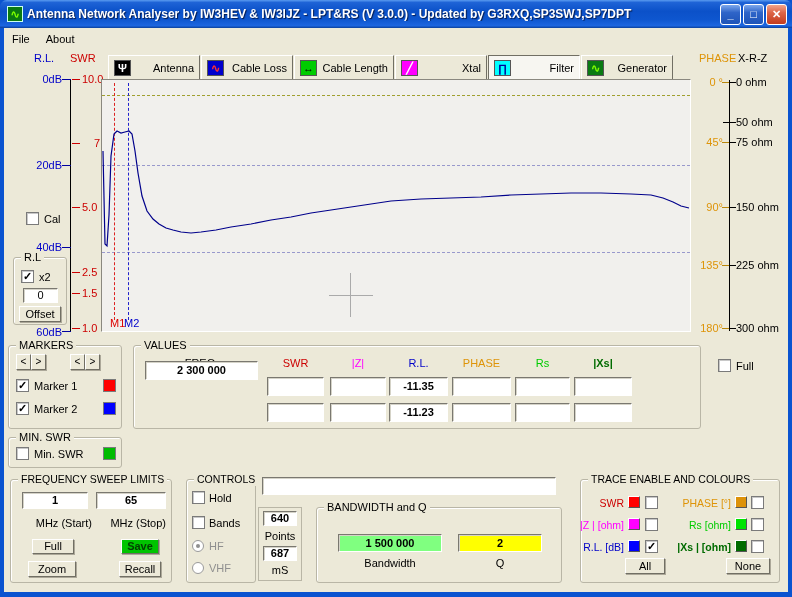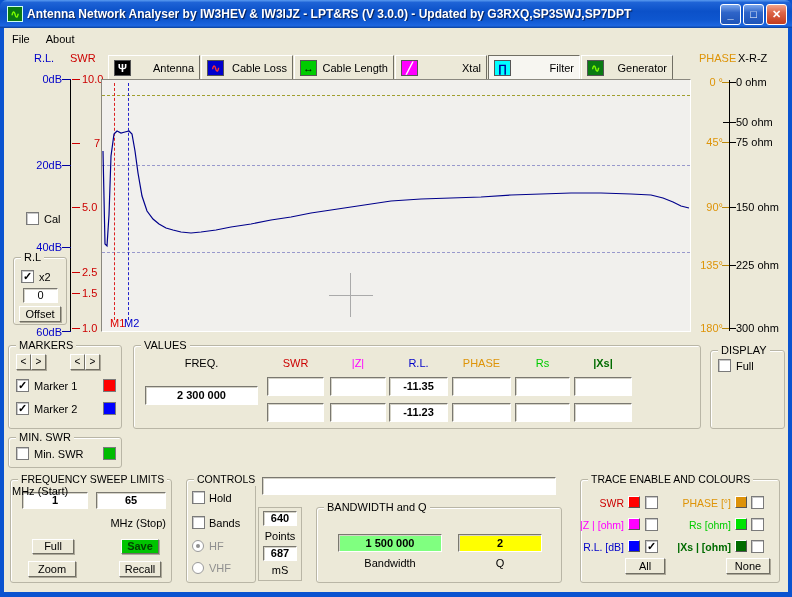--- a/index.html
+++ b/index.html
@@ -220,54 +220,51 @@
     <div class="legend">VALUES</div>
   </div>
   <div class="lbl" style="left:145px;top:356px;width:113px;text-align:center">FREQ.</div>
   <div class="lbl red-t" style="left:267px;top:356px;width:57px;text-align:center">SWR</div>
   <div class="lbl magenta-t" style="left:330px;top:356px;width:56px;text-align:center">|Z|</div>
   <div class="lbl navy-t" style="left:389px;top:356px;width:59px;text-align:center">R.L.</div>
   <div class="lbl orange-t" style="left:452px;top:356px;width:59px;text-align:center">PHASE</div>
   <div class="lbl green-t" style="left:515px;top:356px;width:55px;text-align:center">Rs</div>
   <div class="lbl dkgreen-t" style="left:574px;top:356px;width:58px;text-align:center">|Xs|</div>
 
-  <div class="tbox bold" style="left:145px;top:386px;width:113px;height:19px;line-height:17px">2 300 000</div>
+  <div class="tbox bold" style="left:145px;top:361px;width:113px;height:19px;line-height:17px">2 300 000</div>
   <div class="tbox" style="left:267px;top:377px;width:57px;height:19px"></div>
   <div class="tbox" style="left:330px;top:377px;width:56px;height:19px"></div>
   <div class="tbox bold" style="left:389px;top:377px;width:59px;height:19px;line-height:17px">-11.35</div>
   <div class="tbox" style="left:452px;top:377px;width:59px;height:19px"></div>
   <div class="tbox" style="left:515px;top:377px;width:55px;height:19px"></div>
   <div class="tbox" style="left:574px;top:377px;width:58px;height:19px"></div>
 
   <div class="tbox" style="left:267px;top:403px;width:57px;height:19px"></div>
   <div class="tbox" style="left:330px;top:403px;width:56px;height:19px"></div>
   <div class="tbox bold" style="left:389px;top:403px;width:59px;height:19px;line-height:17px">-11.23</div>
   <div class="tbox" style="left:452px;top:403px;width:59px;height:19px"></div>
   <div class="tbox" style="left:515px;top:403px;width:55px;height:19px"></div>
   <div class="tbox" style="left:574px;top:403px;width:58px;height:19px"></div>
 
-  <div class="group" style="left:710px;top:350px;width:75px;height:79px">
-    <div class="legend">DISPLAY</div>
-  </div>
   <div class="cb" style="left:718px;top:359px"></div>
   <div class="lbl" style="left:736px;top:359px">Full</div>
 
   <div class="group" style="left:8px;top:437px;width:114px;height:31px">
     <div class="legend">MIN. SWR</div>
   </div>
   <div class="cb" style="left:16px;top:447px"></div>
   <div class="lbl" style="left:34px;top:447px">Min. SWR</div>
   <div class="swatch" style="left: 103px; top: 447px; background-color: rgb(0, 187, 0);"></div>
 
   <div class="group" style="left:10px;top:479px;width:162px;height:104px">
     <div class="legend small">FREQUENCY SWEEP LIMITS</div>
   </div>
   <div class="tbox bold" style="left:22px;top:492px;width:66px;height:17px;line-height:15px">1</div>
   <div class="tbox bold" style="left:96px;top:492px;width:70px;height:17px;line-height:15px">65</div>
-  <div class="lbl" style="left:12px;top:484px;width:80px;text-align:left">MHz  (Start)</div>
+  <div class="lbl" style="left:12px;top:516px;width:80px;text-align:right">MHz  (Start)</div>
   <div class="lbl" style="left:96px;top:516px;width:70px;text-align:right">MHz  (Stop)</div>
   <div class="btn" style="left:32px;top:539px;width:42px;height:15px;line-height:13px">Full</div>
   <div class="btn bold" style="left: 121px; top: 539px; width: 38px; height: 15px; line-height: 13px; color: rgb(0, 64, 0); background-color: rgb(0, 196, 0);">Save</div>
   <div class="btn" style="left:28px;top:561px;width:48px;height:16px;line-height:14px">Zoom</div>
   <div class="btn" style="left:119px;top:561px;width:42px;height:16px;line-height:14px">Recall</div>
 
   <div class="group" style="left:186px;top:479px;width:70px;height:104px">
     <div class="legend small">CONTROLS</div>
   </div>
   <div class="cb" style="left:192px;top:491px"></div>

